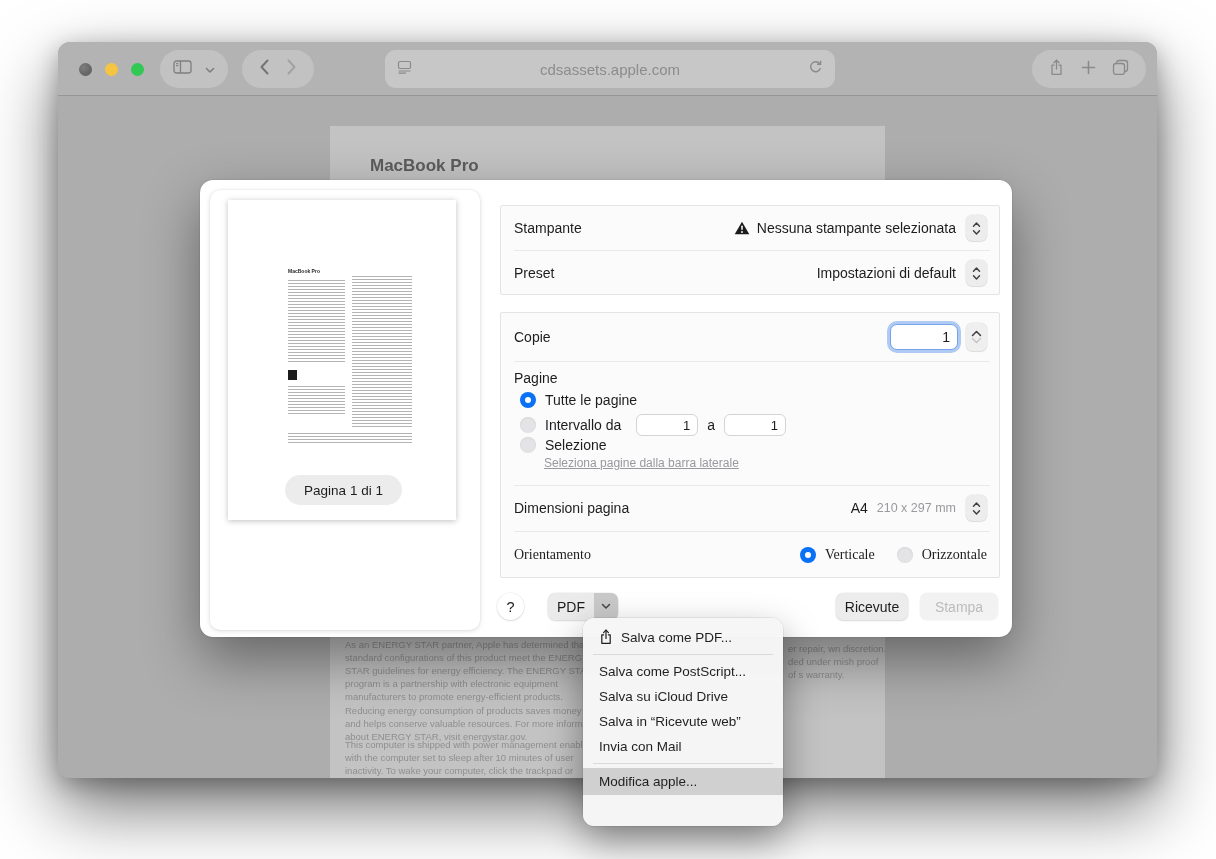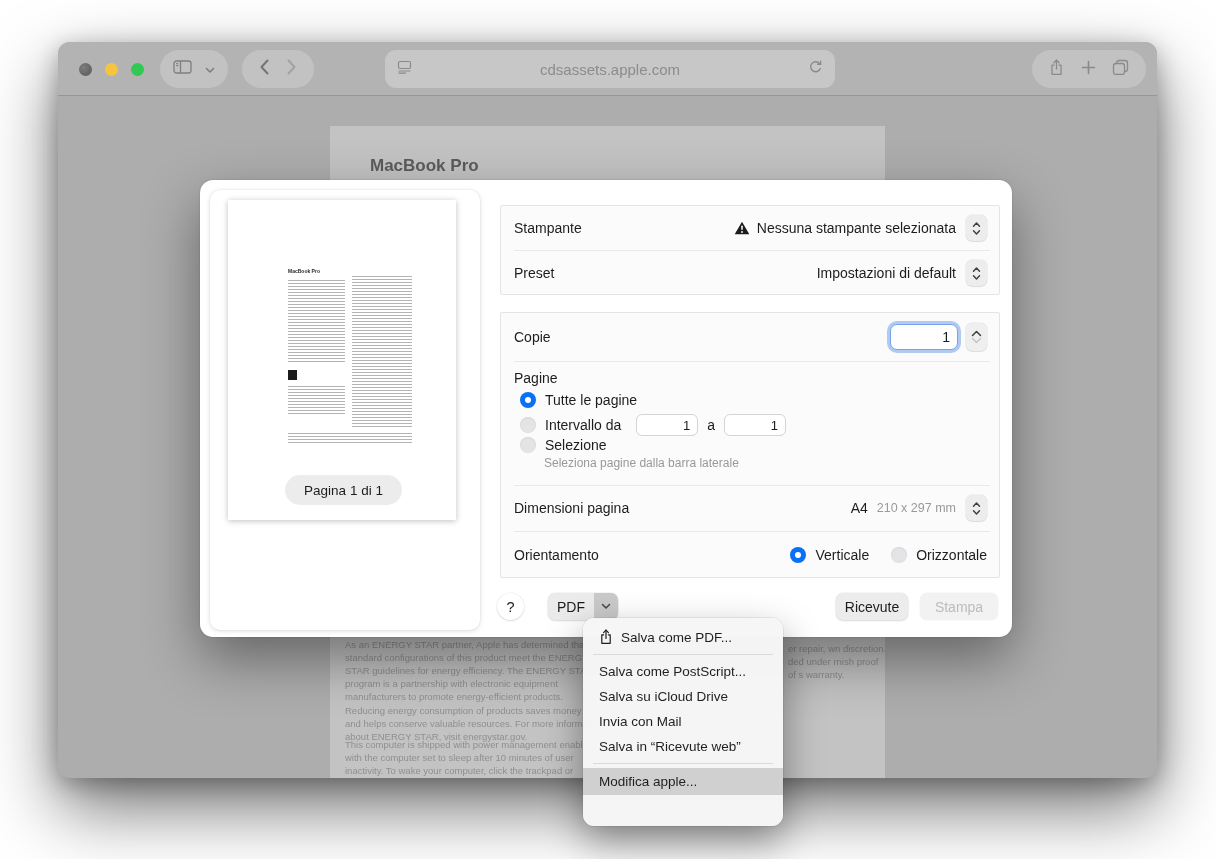--- a/index.html
+++ b/index.html
@@ -66,21 +66,21 @@
     display:flex; flex-direction:column; align-items:center; justify-content:center; }
 
   .radio { width:16px; height:16px; border-radius:50%; background:#e4e4e7;
     box-shadow:inset 0 .5px 2px rgba(0,0,0,.1); position:relative; flex:none; }
   .radio.on { background:#0a70f5; box-shadow:none; }
   .radio.on::after { content:""; position:absolute; left:5px; top:5px; width:6px; height:6px;
     border-radius:50%; background:#fff; }
   .r-row { display:flex; align-items:center; gap:9px; margin:6px 0 0 19px; font-size:14px; color:#1d1d1f; }
   .mini-input { width:62px; height:22px; border-radius:6px; background:#fff; border:1px solid #d4d4d4;
     font-size:13px; color:#1d1d1f; display:flex; align-items:center; justify-content:flex-end; padding-right:7px; }
-  .hint { margin:3px 0 0 43px; font-size:12px; color:#98989d; }
+  .hint { margin:3px 0 0 43px; font-size:12px; color:#98989d;text-decoration:underline; }
   .paper-detail { font-size:12.5px; color:#9a9a9e; margin-left:9px; }
 
   .footer-btn { position:absolute; top:413px; height:27px; border-radius:7px; background:#ececec;
     box-shadow:0 0 0 .5px rgba(0,0,0,.07), 0 1px 2px rgba(0,0,0,.12);
     display:flex; align-items:center; justify-content:center; font-size:14px; color:#1d1d1f; }
   .help-btn { left:297px; width:27px; border-radius:50%; background:#fff; font-size:14.5px; }
   .pdf-btn { left:348px; width:70px; padding:0; overflow:hidden; }
   .pdf-seg-label { width:46px; height:100%; display:flex; align-items:center; justify-content:center; background:#ebebeb; }
   .pdf-seg-chev { width:24px; height:100%; display:flex; align-items:center; justify-content:center; background:#c9c9c9; }
   .cancel-btn { left:636px; width:72px; }
@@ -275,21 +275,21 @@
           <span class="paper-detail">210 x 297 mm</span>
           <span class="popup-btn">
             <svg width="9" height="15" viewBox="0 0 9 15" fill="none" stroke="#3e3e40" stroke-width="1.4" stroke-linecap="round" stroke-linejoin="round">
                 <path d="M1.5 5.3 L4.5 2 L7.5 5.3"></path>
                 <path d="M1.5 9.7 L4.5 13 L7.5 9.7"></path>
               </svg>
           </span>
         </div>
         <div class="hr" style="top:218px;"></div>
 
-        <div class="row" style="top:218px;height:47px;">
+        <div class="row" style="top:218px;height:47px;font-family:Liberation Serif, serif;">
           <span class="lbl">Orientamento</span>
           <span class="flex1"></span>
           <span class="radio on"></span>
           <span class="val" style="margin:0 22px 0 9px;">Verticale</span>
           <span class="radio"></span>
           <span class="val" style="margin-left:9px;">Orizzontale</span>
         </div>
       </div>
 
       <div class="footer-btn help-btn">?</div>
@@ -318,24 +318,24 @@
       <span>Salva come PDF...</span>
     </div>
     <div class="msep"></div>
     <div class="mi short">
       <span>Salva come PostScript...</span>
     </div>
     <div class="mi short">
       <span>Salva su iCloud Drive</span>
     </div>
     <div class="mi short">
+      <span>Salva in “Ricevute web”</span>
+    </div>
+    <div class="mi short">
       <span>Invia con Mail</span>
-    </div>
-    <div class="mi short">
-      <span>Salva in “Ricevute web”</span>
     </div>
     <div class="msep"></div>
     <div class="mi hl">
       <span>Modifica apple...</span>
     </div>
   </div>
 
 </div>
 
 </body></html>

